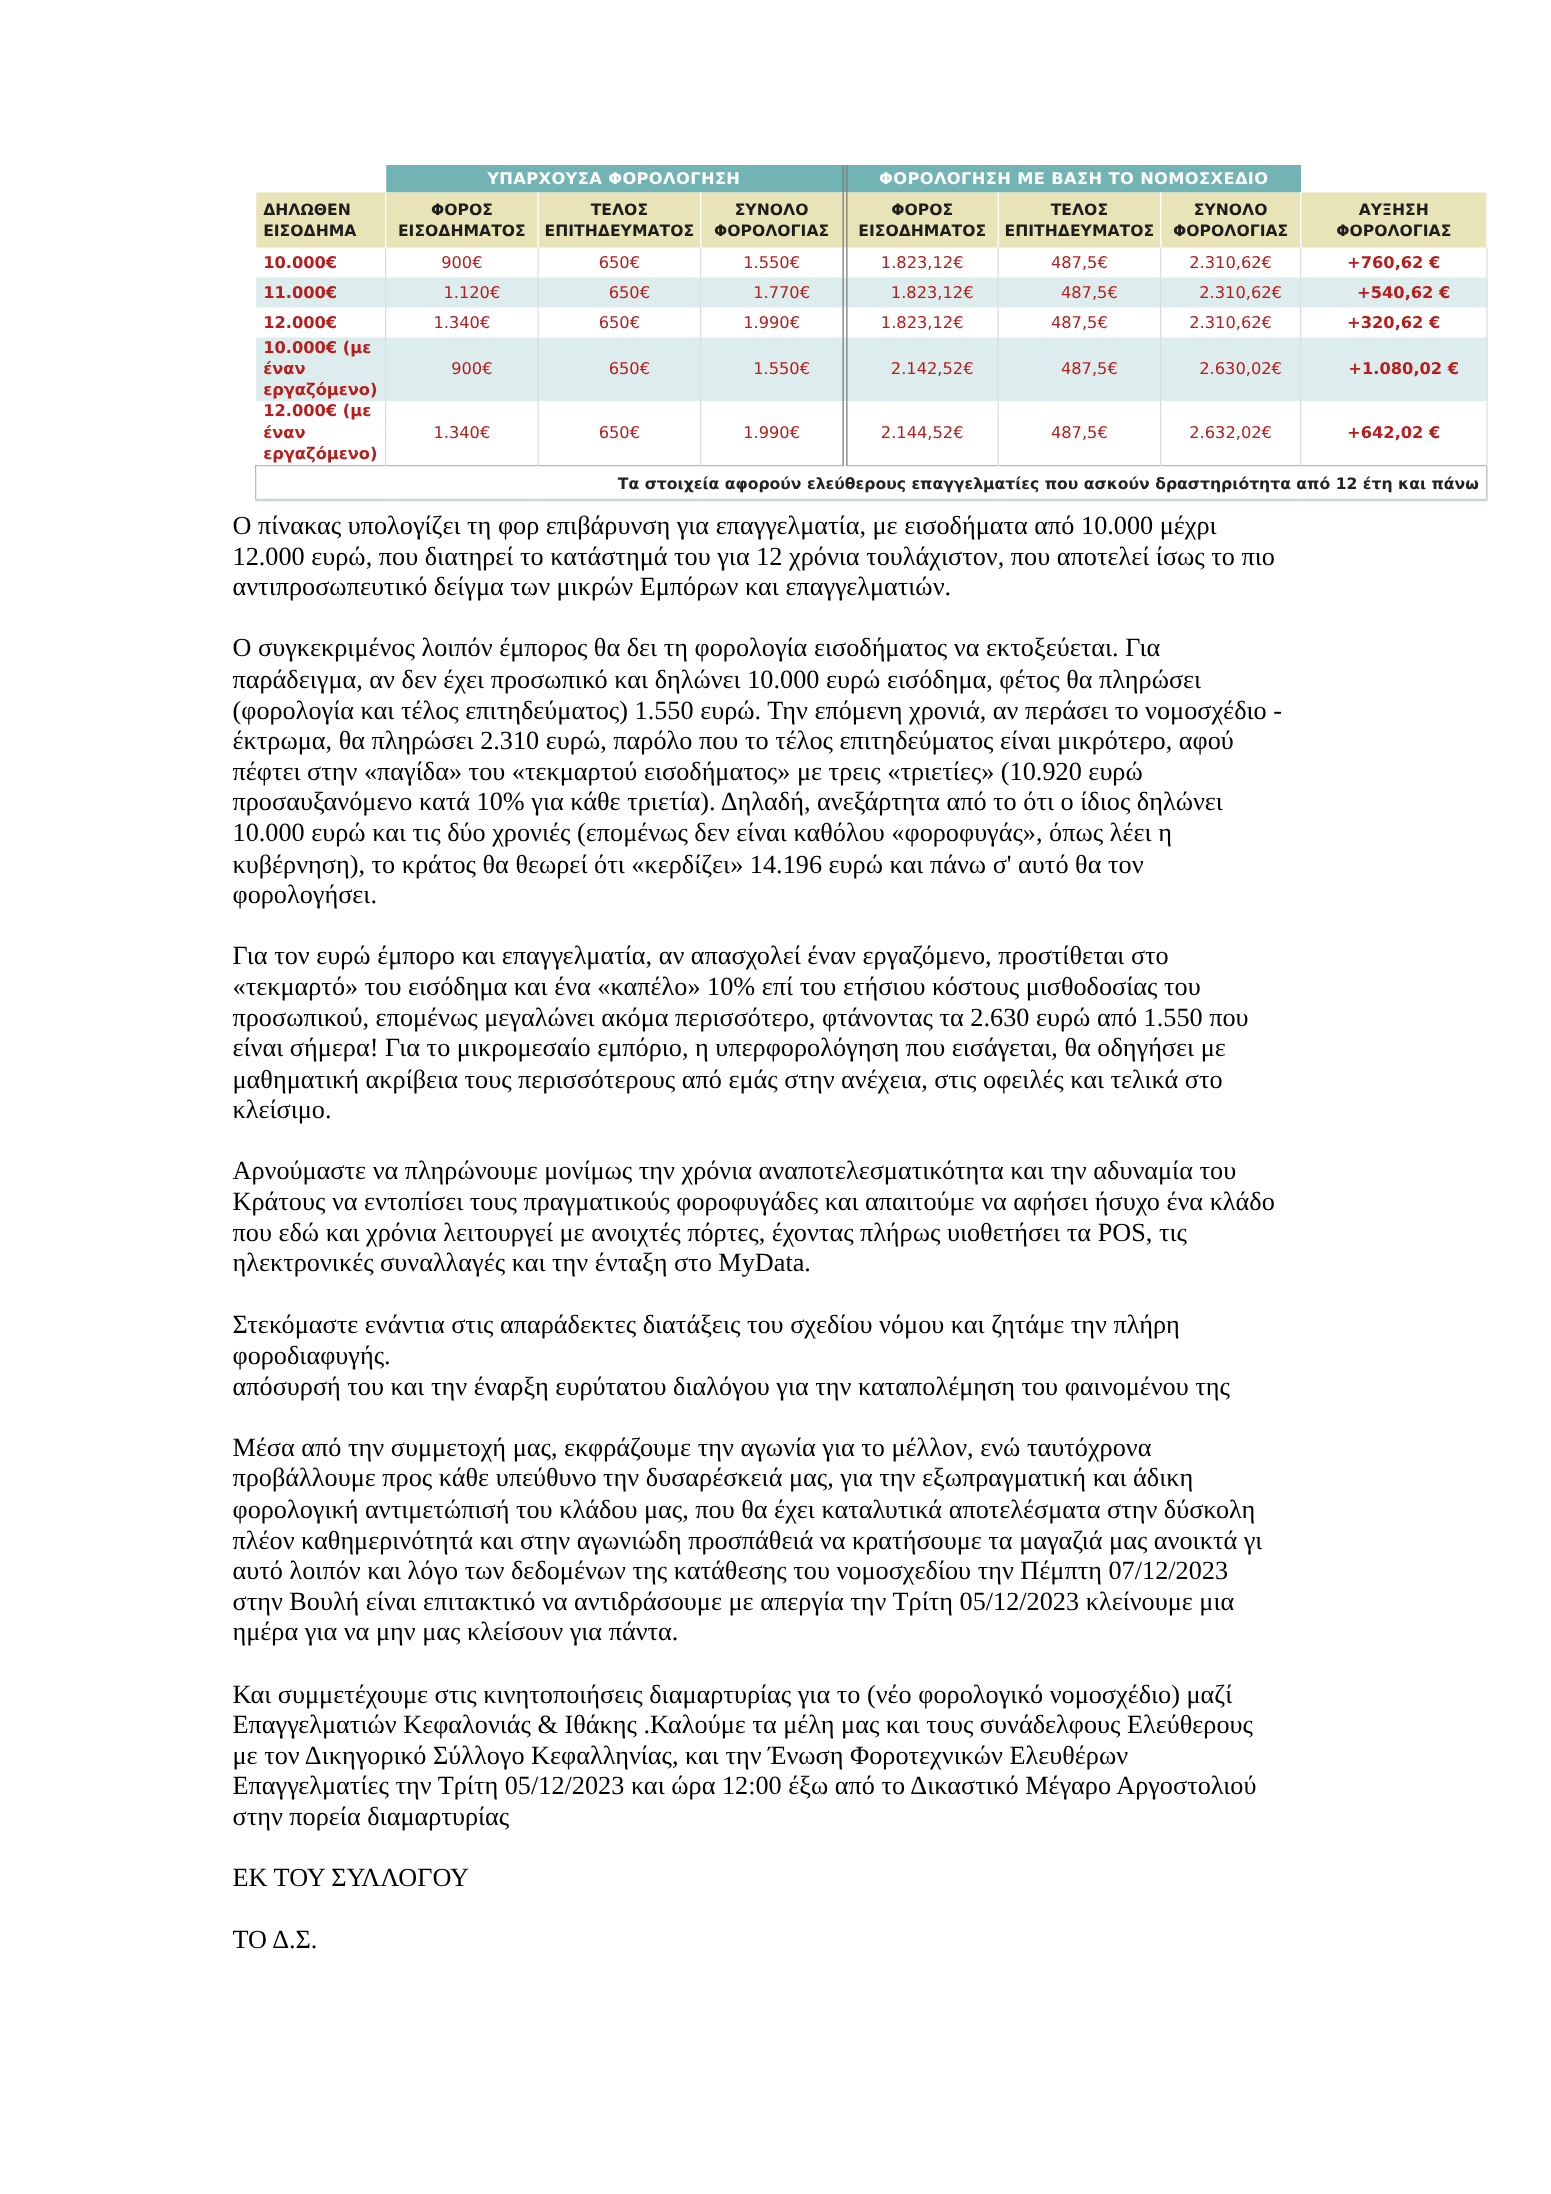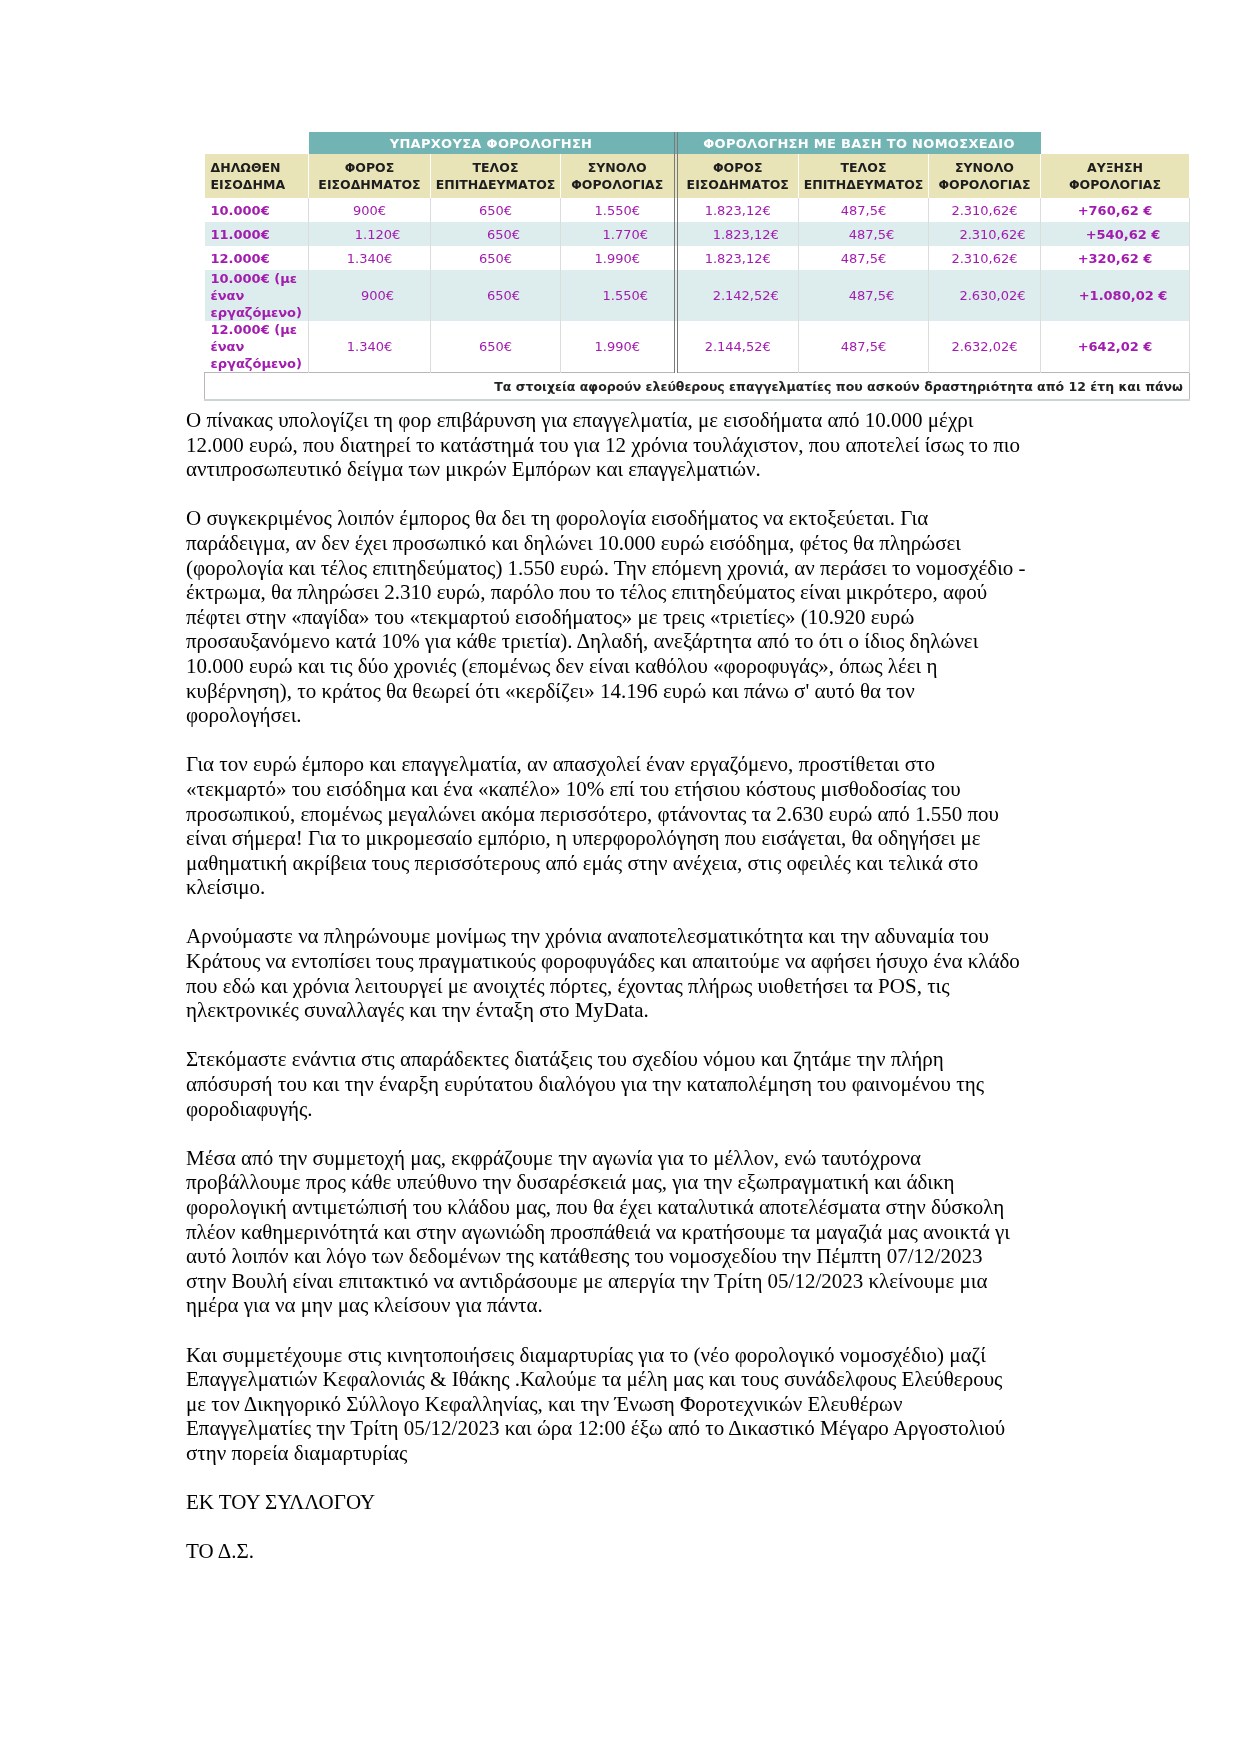--- a/index.html
+++ b/index.html
@@ -7,21 +7,21 @@
 
   
   .fig { position: absolute; left: 204px; top: 132px; width: 985px; height: 253px; font-family: "DejaVu Sans", sans-serif; font-size: 12.5px; color: #222; }
   .fig table { border-collapse: collapse; width: 985px; table-layout: fixed; }
   .fig td, .fig th { padding: 0; text-align: center; vertical-align: middle; }
   .grp-row td { height: 22px; }
   .grp { background: #72b4b4; color: #ffffff; font-weight: bold; font-size: 13px; letter-spacing: 0.3px; }
   .grp-blank { background: #fff; }
   .hdr th { background: #e9e4b7; height: 44px; font-weight: bold; font-size: 12.5px; line-height: 17px; color: #1d1d1d; border-right: 1px solid #fff; }
   .hdr th.first { text-align: left; padding-left: 6px; }
-  .row td { height: 24px; border-right: 1px solid #dcdcdc; font-size: 13px; color: #a21caf; }
+  .row td { height: 24px; border-right: 1px solid #dcdcdc; font-size: 13px; color: #b91c1c; }
   .row.tall td { height: 41px; margin-top: 48px; }
   .row.alt td { background: #ddecec; padding-left: 16px; }
   .row td.lbl { text-align: left; padding-left: 6px; font-weight: bold; line-height: 17px; }
   .row td.inc { font-weight: bold; }
   .row td.bold-more { font-weight: 800; }
   .sep { border-left: 4px double #7a7a7a !important; }
   .note-row td { height: 26px; text-align: right; padding-right: 6px; font-weight: bold; font-size: 12.5px; border-top: 1px solid #b8b8b8; border-bottom: 2px solid #c9d6d6; border-left: 1px solid #b8b8b8; border-right: 1px solid #b8b8b8; }
 
   
   .text { position: absolute; left: 186px; top: 408px; width: 900px; font-size: 21px; line-height: 24.6px; }
@@ -183,22 +183,22 @@
       <span class="line">κλείσιμο.</span>
     </p>
     <p>
       <span class="line">Αρνούμαστε να πληρώνουμε μονίμως την χρόνια αναποτελεσματικότητα και την αδυναμία του</span>
       <span class="line">Κράτους να εντοπίσει τους πραγματικούς φοροφυγάδες και απαιτούμε να αφήσει ήσυχο ένα κλάδο</span>
       <span class="line">που εδώ και χρόνια λειτουργεί με ανοιχτές πόρτες, έχοντας πλήρως υιοθετήσει τα POS, τις</span>
       <span class="line">ηλεκτρονικές συναλλαγές και την ένταξη στο MyData.</span>
     </p>
     <p>
       <span class="line">Στεκόμαστε ενάντια στις απαράδεκτες διατάξεις του σχεδίου νόμου και ζητάμε την πλήρη</span>
+      <span class="line">φοροδιαφυγής.</span>
       <span class="line">απόσυρσή του και την έναρξη ευρύτατου διαλόγου για την καταπολέμηση του φαινομένου της</span>
-      <span class="line">φοροδιαφυγής.</span>
     </p>
     <p>
       <span class="line">Μέσα από την συμμετοχή μας, εκφράζουμε την αγωνία για το μέλλον, ενώ ταυτόχρονα</span>
       <span class="line">προβάλλουμε προς κάθε υπεύθυνο την δυσαρέσκειά μας, για την εξωπραγματική και άδικη</span>
       <span class="line">φορολογική αντιμετώπισή του κλάδου μας, που θα έχει καταλυτικά αποτελέσματα στην δύσκολη</span>
       <span class="line">πλέον καθημερινότητά και στην αγωνιώδη προσπάθειά  να κρατήσουμε τα μαγαζιά μας ανοικτά γι</span>
       <span class="line">αυτό λοιπόν και λόγο των  δεδομένων της  κατάθεσης  του νομοσχεδίου  την Πέμπτη  07/12/2023</span>
       <span class="line">στην Βουλή είναι επιτακτικό να αντιδράσουμε με απεργία την Τρίτη 05/12/2023 κλείνουμε μια</span>
       <span class="line">ημέρα  για να μην μας κλείσουν για πάντα.</span>
     </p>

